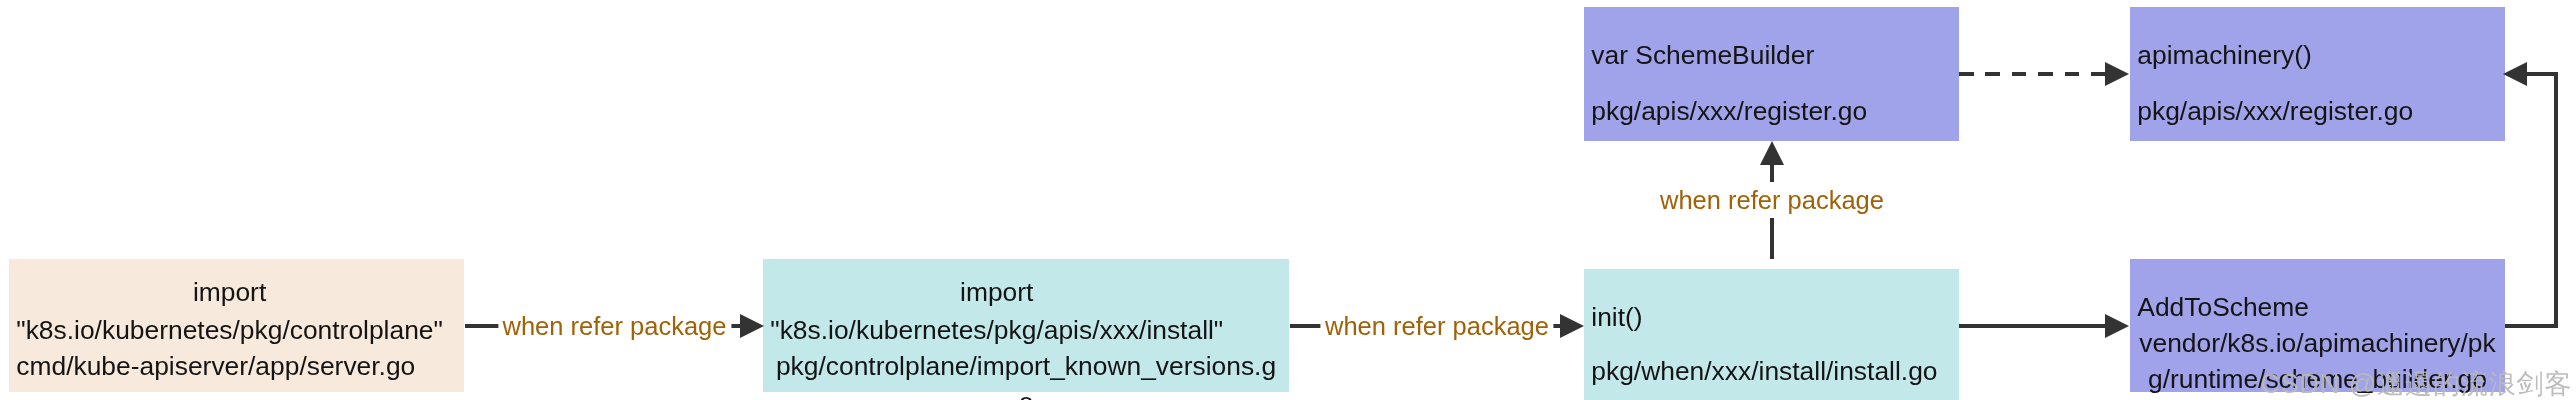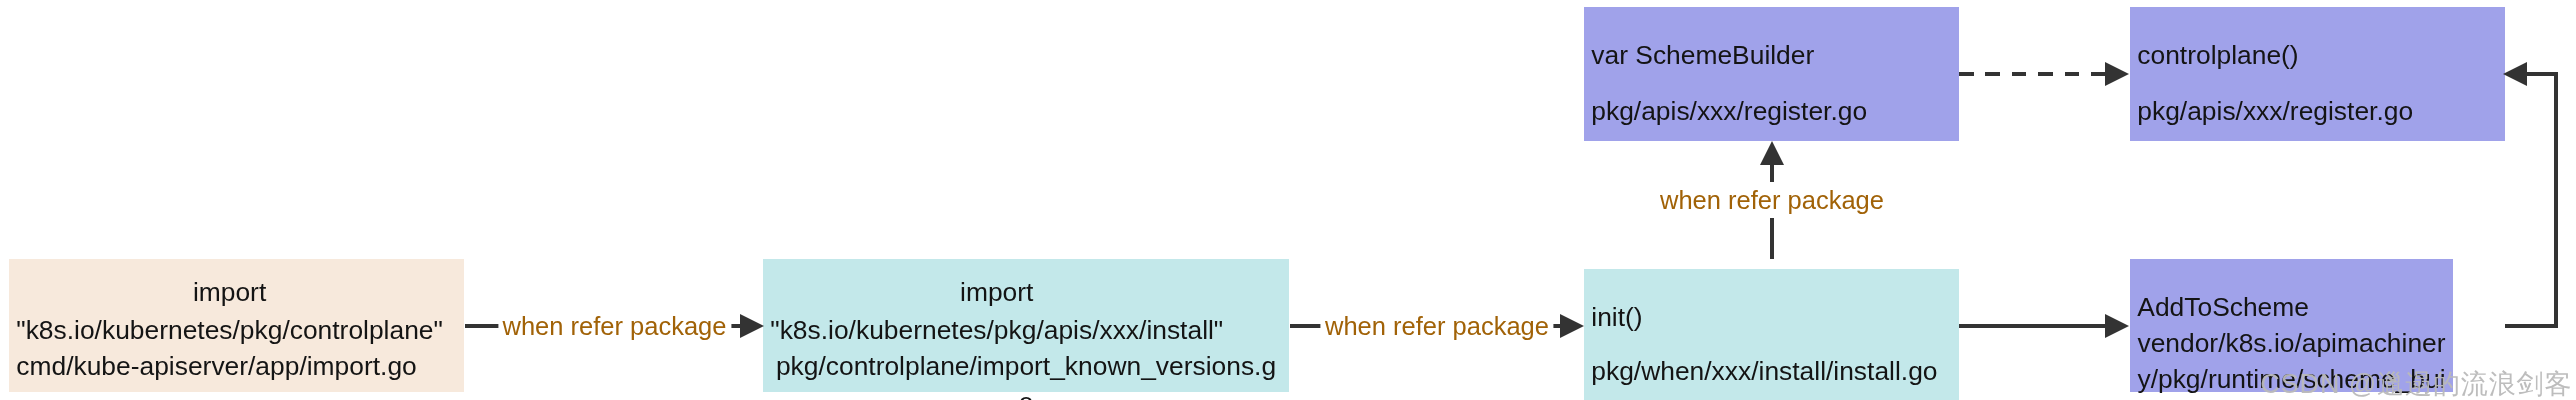--- a/index.html
+++ b/index.html
@@ -23,21 +23,21 @@
     font-weight: 500;
     color: #141414;
     padding: 13.7px 7.3px 12px 7.3px;
   }
   .node .title { line-height: 1.45; }
   .node .path  { line-height: 1.35; word-break: break-all; }
   .node.single { padding-top: 29px; }
   #n1 { left: 9px;   top: 259px; width: 455px; height: 133px; background: #f7e9dc; }
   #n2 { left: 763px;  top: 259px; width: 526px; height: 133px; background: #c3e8ea; }
   #n3 { left: 1584px; top: 269px; width: 375px; height: 133px; background: #c3e8ea; }
-  #n4 { left: 2130px; top: 259px; width: 323px; height: 133px; background: #a0a2ea; padding-bottom: 6px; }
+  #n4 { left: 2130px; top: 259px; width: 375px; height: 133px; background: #a0a2ea; padding-bottom: 6px; }
   #n5 { left: 1584px; top: 7.3px;   width: 375px; height: 134px; background: #a0a2ea; }
   #n6 { left: 2130px; top: 7.3px;   width: 375px; height: 134px; background: #a0a2ea; }
 
   .edge-h { position: absolute; height: 0; }
   .edge-h .line {
     position: absolute; left: 0; top: -1.8px; height: 3.6px;
     width: calc(100% - 20px); background: #333333;
   }
   .edge-h .line.dashed {
     background: repeating-linear-gradient(90deg, #333333 0 14.6px, transparent 14.6px 26.4px);
@@ -84,21 +84,21 @@
 </head>
 <body>
 
 <div id="canvas">
 
   <div class="node" id="n1">
     <div class="title">
       <div>import</div>
       <div>"k8s.io/kubernetes/pkg/controlplane"</div>
     </div>
-    <div class="path">cmd/kube-apiserver/app/import.go</div>
+    <div class="path">cmd/kube-apiserver/app/server.go</div>
   </div>
 
   <div class="node" id="n2">
     <div class="title">
       <div>import</div>
       <div>"k8s.io/kubernetes/pkg/apis/xxx/install"</div>
     </div>
     <div class="path">pkg/controlplane/import_known_versions.go</div>
   </div>
 
@@ -111,21 +111,21 @@
     <div class="title">AddToScheme</div>
     <div class="path">vendor/k8s.io/apimachinery/pkg/runtime/scheme_builder.go</div>
   </div>
 
   <div class="node single" id="n5">
     <div class="title">var SchemeBuilder</div>
     <div class="path">pkg/apis/xxx/register.go</div>
   </div>
 
   <div class="node single" id="n6">
-    <div class="title">controlplane()</div>
+    <div class="title">apimachinery()</div>
     <div class="path">pkg/apis/xxx/register.go</div>
   </div>
 
   <div class="edge-h" style="left:465px; top:326px; width:299px;">
     <div class="line"></div>
     <div class="head"></div>
     <div class="edge-lbl">when refer package</div>
   </div>
 
   <div class="edge-h" style="left:1290px; top:326px; width:294px;">

